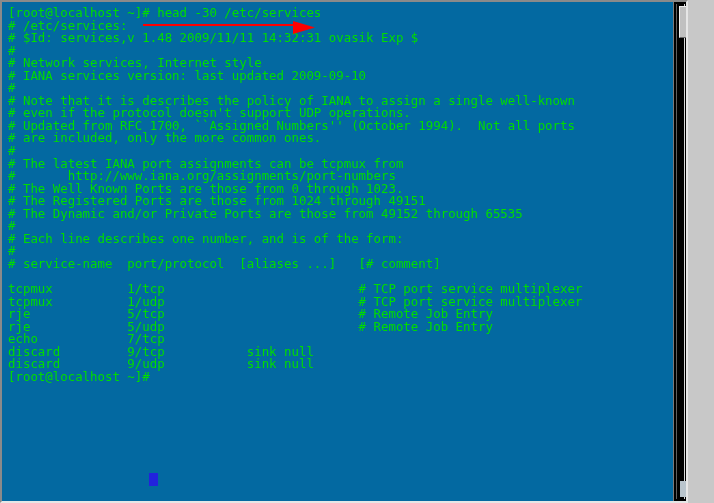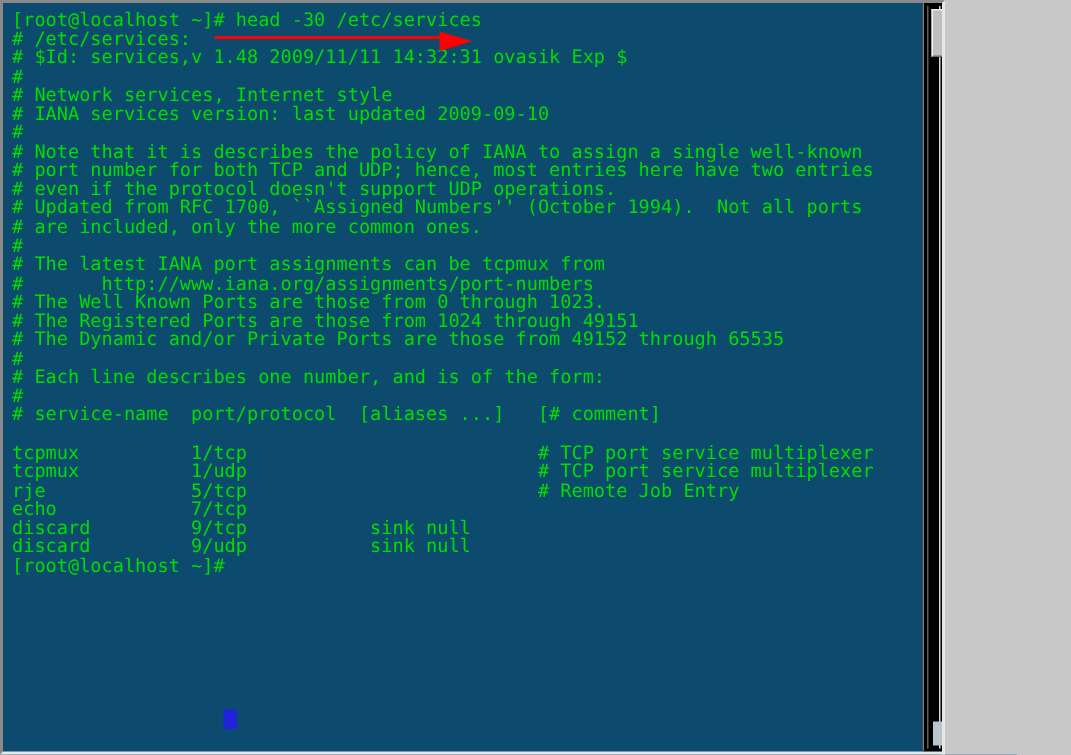--- a/index.html
+++ b/index.html
@@ -12,24 +12,24 @@
     height: 503px;
     overflow: hidden;
     font-family: "DejaVu Sans Mono", "Liberation Mono", monospace;
   }
 
   
   #terminal-window {
     position: absolute;
     left: 0;
     top: 0;
-    width: 630px;
+    width: 688px;
     height: 503px;
     box-sizing: border-box;
-    background: #0c4a6e;
+    background: #0369a1;
     border-top: 2px solid #8a8a8a;
     border-left: 2px solid #8a8a8a;
     border-right: 2px solid #e6e6e6;
     border-bottom: 2px solid #e6e6e6;
     overflow: hidden;
   }
 
   
   #scrollbar {
     position: absolute;
@@ -122,38 +122,38 @@
 
   <div id="screen">
     <div class="line">[root@localhost ~]# head -30 /etc/services</div>
     <div class="line"># /etc/services:</div>
     <div class="line"># $Id: services,v 1.48 2009/11/11 14:32:31 ovasik Exp $</div>
     <div class="line">#</div>
     <div class="line"># Network services, Internet style</div>
     <div class="line"># IANA services version: last updated 2009-09-10</div>
     <div class="line">#</div>
     <div class="line"># Note that it is describes the policy of IANA to assign a single well-known</div>
-    <div class="line"># port number for both TCP and UDP; hence, most entries here have two entries</div>
     <div class="line"># even if the protocol doesn't support UDP operations.</div>
     <div class="line"># Updated from RFC 1700, ``Assigned Numbers'' (October 1994).  Not all ports</div>
     <div class="line"># are included, only the more common ones.</div>
     <div class="line">#</div>
     <div class="line"># The latest IANA port assignments can be tcpmux from</div>
     <div class="line">#       http://www.iana.org/assignments/port-numbers</div>
     <div class="line"># The Well Known Ports are those from 0 through 1023.</div>
     <div class="line"># The Registered Ports are those from 1024 through 49151</div>
     <div class="line"># The Dynamic and/or Private Ports are those from 49152 through 65535</div>
     <div class="line">#</div>
     <div class="line"># Each line describes one number, and is of the form:</div>
     <div class="line">#</div>
     <div class="line"># service-name  port/protocol  [aliases ...]   [# comment]</div>
     <div class="line"></div>
     <div class="line">tcpmux          1/tcp                          # TCP port service multiplexer</div>
     <div class="line">tcpmux          1/udp                          # TCP port service multiplexer</div>
     <div class="line">rje             5/tcp                          # Remote Job Entry</div>
+    <div class="line">rje             5/udp                          # Remote Job Entry</div>
     <div class="line">echo            7/tcp</div>
     <div class="line">discard         9/tcp           sink null</div>
     <div class="line">discard         9/udp           sink null</div>
     <div class="line">[root@localhost ~]# </div>
   </div>
 
   <div id="cursor-block"></div>
 
   <svg id="command-annotation" viewBox="0 0 172 13" width="172" height="13" xmlns="http://www.w3.org/2000/svg">
     <line x1="0" y1="4" x2="156" y2="4" stroke="#ff0000" stroke-width="2"></line>

